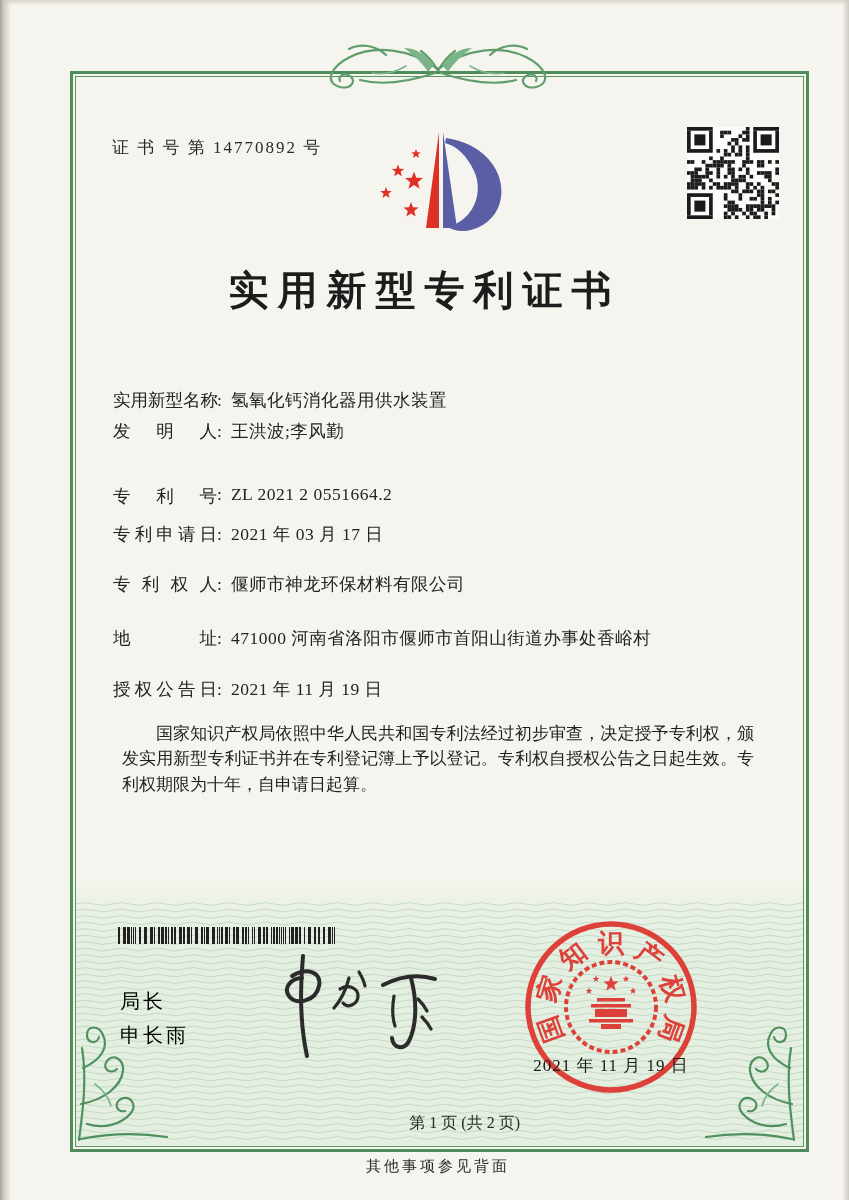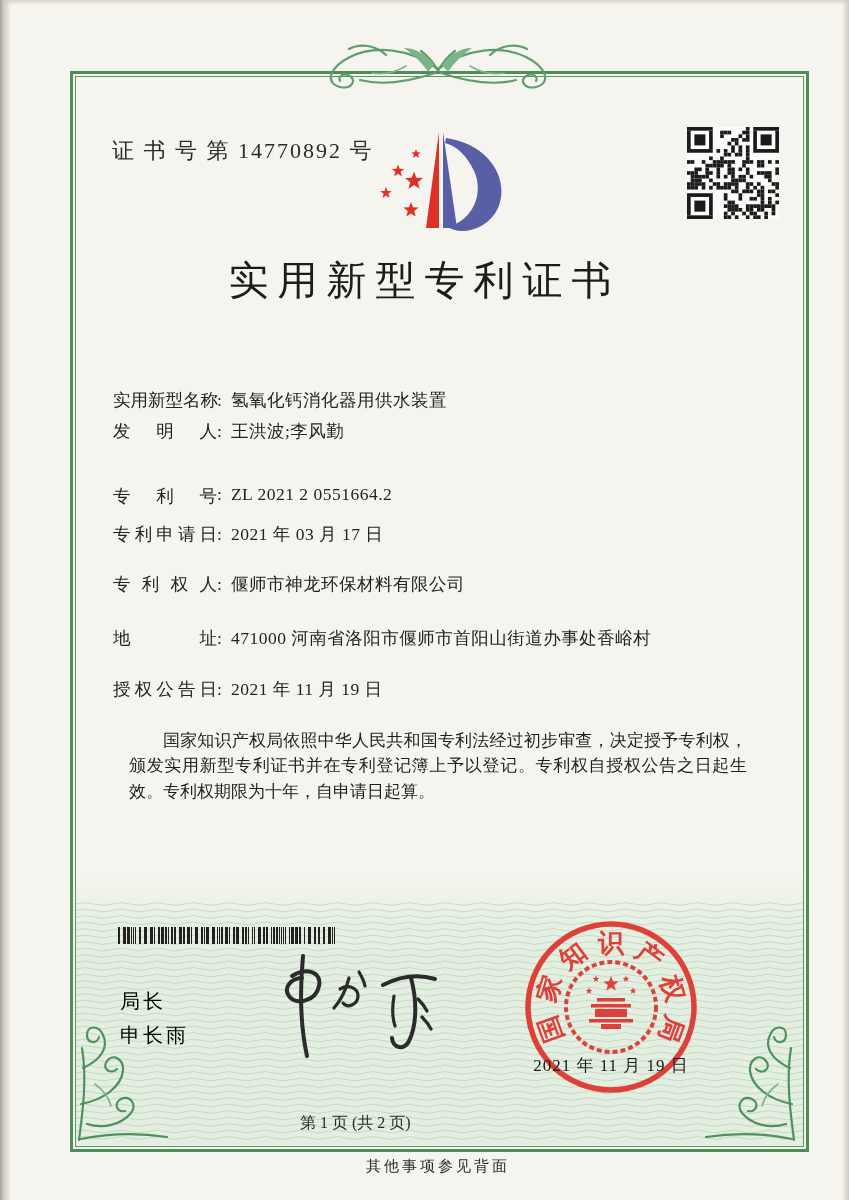--- a/index.html
+++ b/index.html
@@ -16,36 +16,36 @@
     background:linear-gradient(270deg,#cdcac1 0,rgba(246,244,238,0) 100%)}
   .edge-top{left:0;top:0;right:0;height:5px;
     background:linear-gradient(180deg,#d8d5cc 0,rgba(246,244,238,0) 100%)}
   
   .frame{left:70px;top:71px;width:733px;height:1075px;border:3px solid #4e8d5a}
   .frame-inner{position:absolute;inset:2px;border:1px solid #5a975f}
   
   .green-zone{left:3px;right:3px;bottom:3px;height:272px;
     background:linear-gradient(180deg,rgba(228,240,226,0) 0,rgba(228,240,226,.8) 42px,#e4efe2 80px)}
   .green-zone svg{position:absolute;left:0;top:0}
-  .cert-no{left:112px;top:136px;font-size:22px;letter-spacing:2px;color:#2a2a2a}
-  .title{left:0;width:849px;top:253px;text-align:center;font-size:40px;font-weight:normal;
+  .cert-no{left:112px;top:136px;font-size:17px;letter-spacing:2px;color:#2a2a2a}
+  .title{left:0;width:849px;top:263px;text-align:center;font-size:40px;font-weight:bold;
     letter-spacing:9px;color:#1c1c1c}
   .field-row{left:113px;width:660px;height:24px;font-size:17.5px;white-space:nowrap}
   .flabel{display:inline-block;width:104px;text-align:justify;text-align-last:justify;
     vertical-align:top}
   .fcolon{display:inline-block;margin-right:9px}
   .fvalue{letter-spacing:.5px}
   .grant-pair2{position:absolute;left:317px;top:0;white-space:nowrap}
   .paras{left:113px;top:712px;width:650px;font-size:17px;line-height:25.4px;
     text-align:justify;color:#1e1e1e}
-  .paras p{margin:16px;text-indent:2em}
+  .paras p{margin:9px;text-indent:2em}
   .signer{font-size:20px;letter-spacing:3px;color:#000000}
   .seal-date{left:517px;top:1054px;width:188px;text-align:center;font-size:17px;
     color:#1a1a1a;letter-spacing:1px}
-  .pagination{left:300px;top:1113px;width:220px;text-align:left;font-size:16px;color:#2a2a2a}
+  .pagination{left:300px;top:1113px;width:220px;text-align:right;font-size:16px;color:#2a2a2a}
   .back-note{left:290px;top:1157px;width:220px;text-align:right;font-size:15px;
     letter-spacing:3px;color:#2a2a2a}
   svg{display:block}
 </style>
 </head>
 <body>
 
 <div class="abs edge-top"></div>
 <div class="abs edge-left"></div>
 <div class="abs edge-right"></div>

